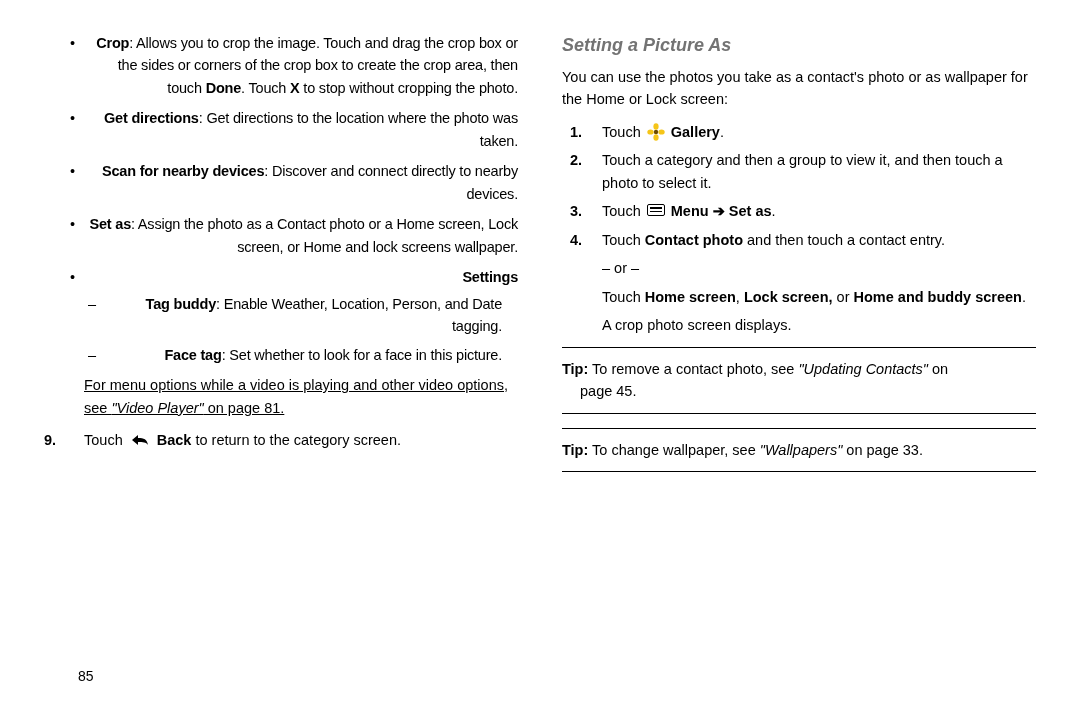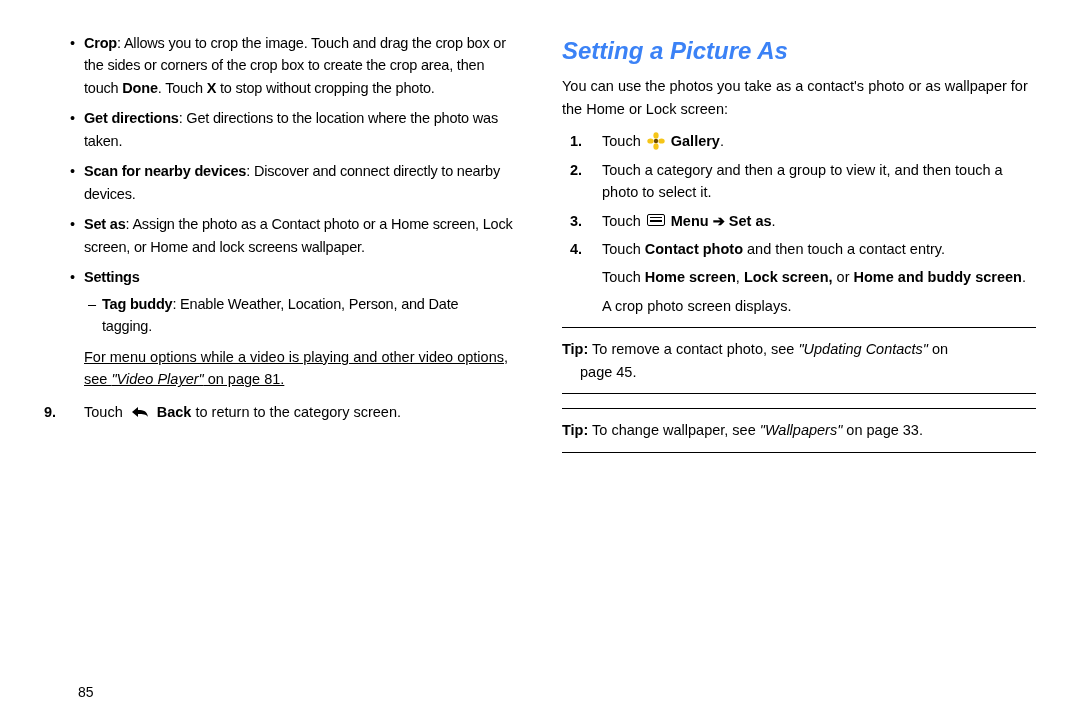--- a/index.html
+++ b/index.html
@@ -49,60 +49,60 @@
   .dash-list li {
     position: relative;
     margin-bottom: 6px;
   }
   .dash-list li::before {
     content: "–";
     position: absolute;
     left: -14px;
     top: 0;
   }
-  .narrow { font-stretch: condensed; letter-spacing: -0.2px; }
+  .narrow { font-stretch: condensed; letter-spacing: -0.2px; text-align: right; }
   .para {
     margin: 6px 0 10px 40px;
     text-decoration: underline;
   }
   .num-item {
     display: flex;
     margin: 0 0 4px 0;
   }
   .num-item .num {
     width: 40px;
     font-weight: bold;
     flex-shrink: 0;
   }
   .num-item .txt { flex: 1; }
   .heading {
-    color: #3b82f6;
+    color: #737373;
     font-weight: bold;
     font-style: italic;
-    font-size: 24px;
+    font-size: 18px;
     margin: 0 0 6px 0;
   }
   .intro { margin: 0 0 10px 0; }
   .ol {
     margin: 0;
     padding: 0;
   }
   .ol .num-item .num { width: 32px; padding-left:8px; }
   .ol .num-item { margin-bottom: 6px; }
   .indent-under-num { margin-left: 40px; margin-top:2px; margin-bottom:6px; }
   hr.thin {
     border: none;
     border-top: 1px solid #000;
     margin: 10px 0;
   }
   .tip { margin: 6px 0; }
   .tip-indent { padding-left: 18px; }
   .page-num {
     position: absolute;
-    bottom: 20px;
+    bottom: 36px;
     left: 78px;
     font-size: 14px;
   }
   b { font-weight: bold; }
   i.ref { font-style: italic; }
   
   .icon-gallery {
     display: inline-block;
     width: 18px; height: 18px;
     vertical-align: -4px;
@@ -159,20 +159,23 @@
         <b>Scan for nearby devices</b><span>: Discover and connect directly to nearby devices.</span>
       </li>
       <li>
         <b>Set as</b><span>: Assign the photo as a Contact photo or a Home screen, Lock screen, or Home and lock screens wallpaper.</span>
       </li>
       <li>
         <b>Settings</b>
         <ul class="dash-list">
           <li>
             <b>Tag buddy</b><span>: Enable Weather, Location, Person, and Date tagging.</span>
+          </li>
+          <li>
+            <b>Face tag</b><span>: Set whether to look for a face in this picture.</span>
           </li>
         </ul>
       </li>
     </ul>
 
     <div class="para">
       <span>For menu options while a video is playing and other video options, see </span><i class="ref">"Video Player"</i><span> on page 81.</span>
     </div>
 
     <div class="num-item">
@@ -228,20 +231,21 @@
           <b>Menu</b><span class="arrow"> ➔ </span><b>Set as</b><span>.</span>
         </div>
       </div>
 
       <div class="num-item">
         <div class="num">4.</div>
         <div class="txt">
           <span>Touch </span><b>Contact photo</b><span> and then touch a contact entry.</span>
         </div>
       </div>
+      <div class="indent-under-num">– or –</div>
       <div class="indent-under-num">
         <span>Touch </span><b>Home screen</b><span>, </span><b>Lock screen,</b><span> or </span><b>Home and buddy screen</b><span>.</span>
       </div>
       <div class="indent-under-num">A crop photo screen displays.</div>
 
     </div>
 
     <hr class="thin">
     <div class="tip">
       <b>Tip:</b><span> To remove a contact photo, see </span><i class="ref">"Updating Contacts"</i><span> on</span>

